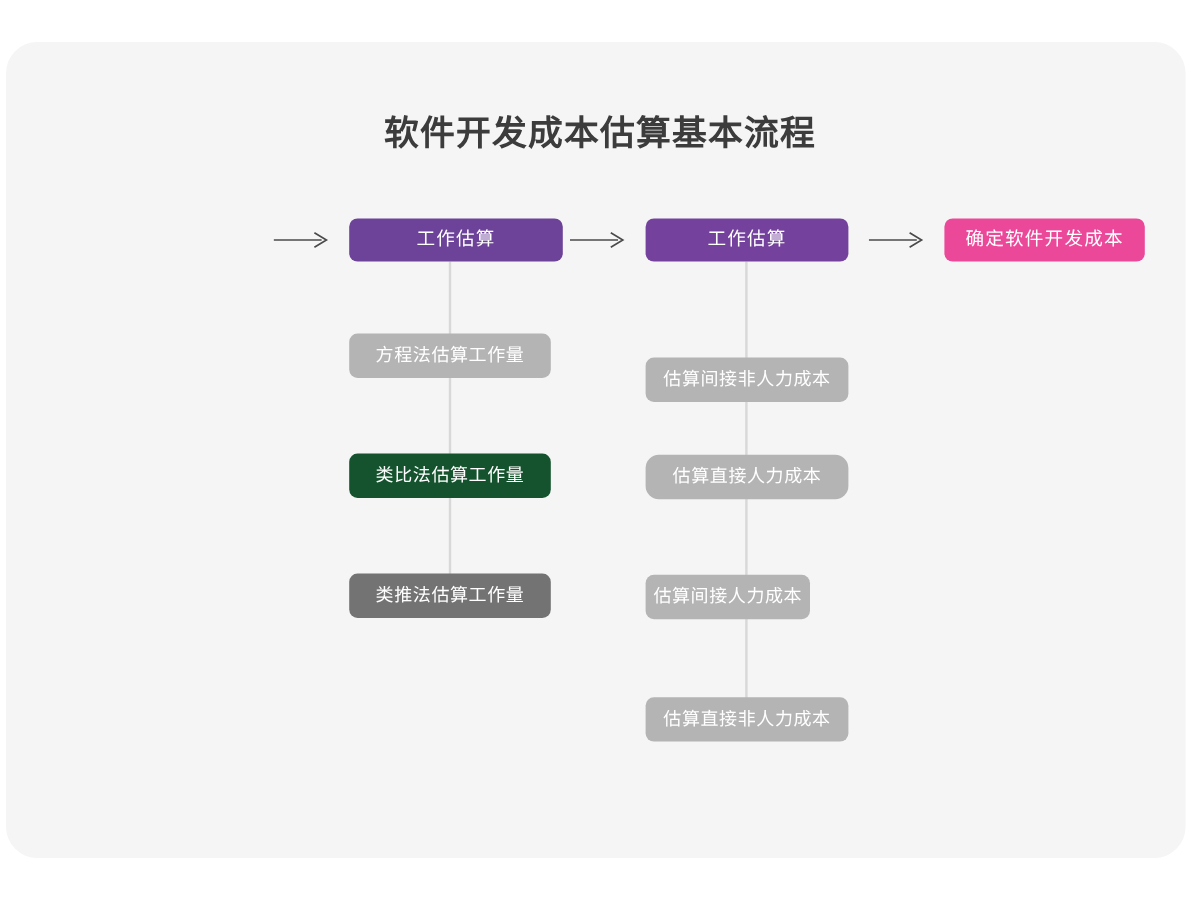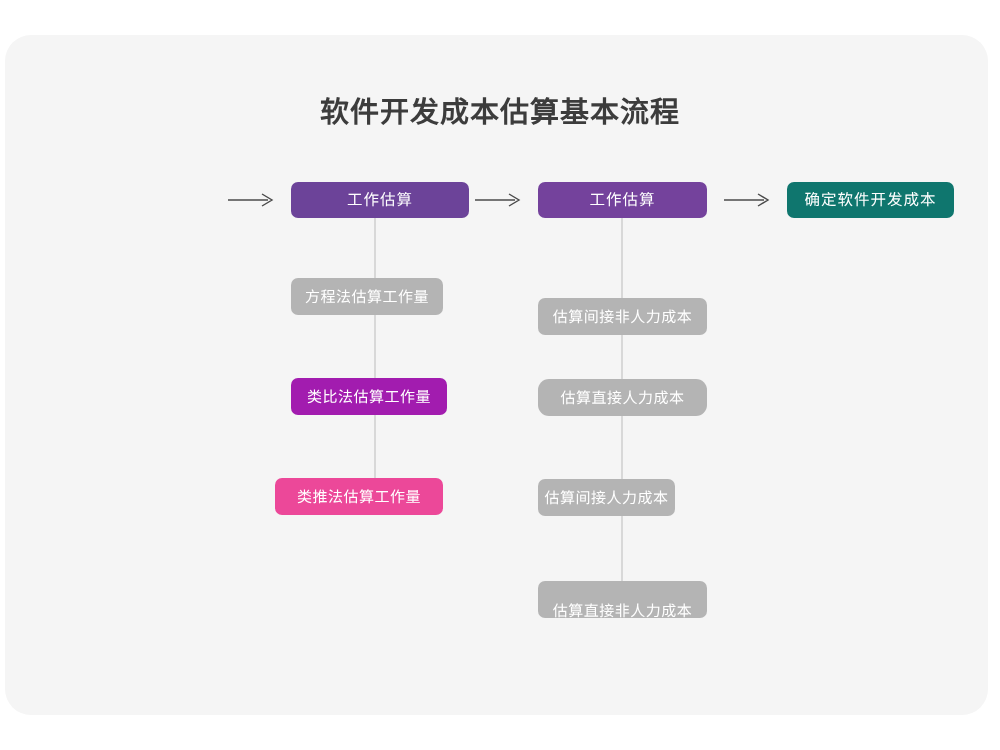--- a/index.html
+++ b/index.html
@@ -128,40 +128,40 @@
     <span>工作估算</span>
   </div>
 
   <div class="arrow" style="left: 724px; top: 190px; width: 48px;">
     <svg width="48" height="16" viewBox="0 0 48 16" aria-hidden="true">
       <path d="M0 8 L40 8" stroke="#4a4a4a" stroke-width="1.4" fill="none"></path>
       <path d="M34 2 L44 8 L34 14" stroke="#4a4a4a" stroke-width="1.4" fill="none"></path>
     </svg>
   </div>
 
-  <div class="node stage" style="left: 787px; top: 182px; width: 167px; background: #0f766e;">
+  <div class="node stage" style="left: 787px; top: 182px; width: 167px; background: #ec4899;">
     <span>确定软件开发成本</span>
   </div>
 
-  <div class="node sub" style="left: 291px; top: 278px; width: 152px; background: rgb(180, 180, 180);">
+  <div class="node sub" style="left: 291px; top: 278px; width: 168px; background: rgb(180, 180, 180);">
     <span>方程法估算工作量</span>
   </div>
-  <div class="node sub" style="left: 291px; top: 378px; width: 156px; background: #a21caf;">
+  <div class="node sub" style="left: 291px; top: 378px; width: 168px; background: #14532d;">
     <span>类比法估算工作量</span>
   </div>
-  <div class="node sub" style="left: 275px; top: 478px; width: 168px; background: #ec4899; text-align: right;">
+  <div class="node sub" style="left: 291px; top: 478px; width: 168px; background: #737373; text-align: right;">
     <span>类推法估算工作量</span>
   </div>
 
   <div class="node sub" style="left: 538px; top: 279px; width: 169px; background: rgb(180, 180, 180); margin-top: 19px;">
     <span>估算间接非人力成本</span>
   </div>
   <div class="node sub" style="left: 538px; top: 379px; width: 169px; background: rgb(180, 180, 180); border-radius: 11px;">
     <span>估算直接人力成本</span>
   </div>
   <div class="node sub" style="left: 538px; top: 479px; width: 137px; background: rgb(180, 180, 180);">
     <span>估算间接人力成本</span>
   </div>
-  <div class="node sub" style="left: 538px; top: 581px; width: 169px; background: rgb(180, 180, 180); align-items: flex-end;">
+  <div class="node sub" style="left: 538px; top: 581px; width: 169px; background: rgb(180, 180, 180);">
     <span>估算直接非人力成本</span>
   </div>
 
 </div>
 
 </body></html>

